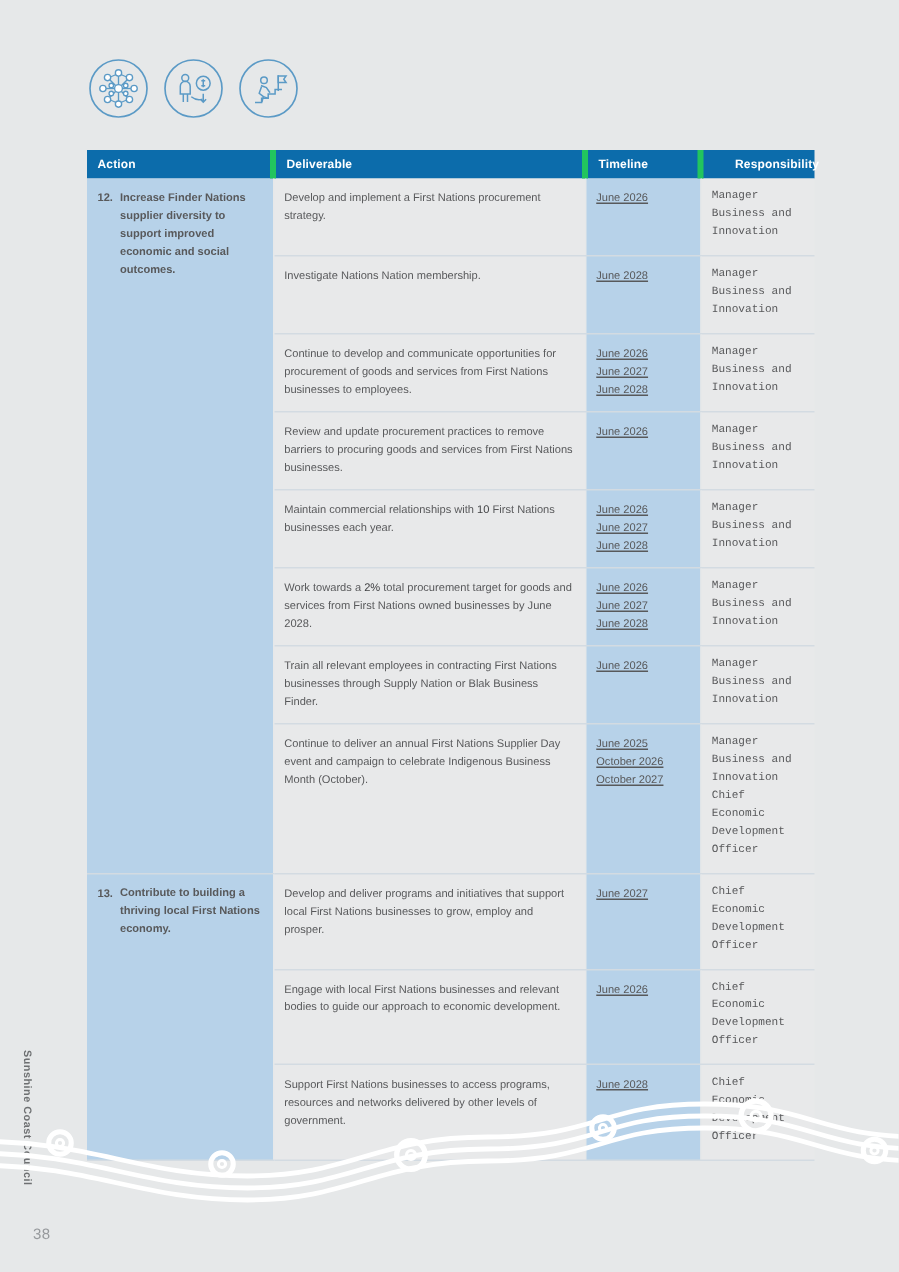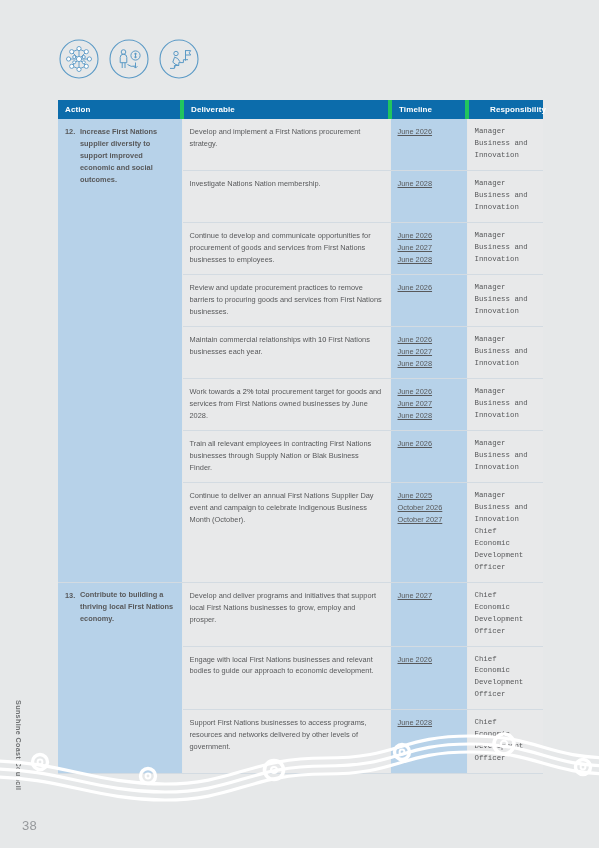--- a/index.html
+++ b/index.html
@@ -100,21 +100,21 @@
     letter-spacing: .35px;
     writing-mode: vertical-rl;
     white-space: nowrap;
   }
 
   
   #page-number {
     position: absolute;
     left: 22px;
     top: 818px;
-    font-size: 13px;
+    font-size: 10px;
     color: #96999c;
     letter-spacing: .3px;
   }
 
   
   #wave-band {
     position: absolute;
     left: 0;
     top: 714px;
     width: 599px;
@@ -199,21 +199,21 @@
   <thead>
     <tr>
       <th>Action</th>
       <th>Deliverable</th>
       <th>Timeline</th>
       <th>Responsibility</th>
     </tr>
   </thead>
   <tbody id="table-body">
       <tr>
-        <td class="col-action" rowspan="8"><span class="num">12.</span><span class="act-body">Increase First Nations supplier diversity to support improved economic and social outcomes.</span></td>
+        <td class="col-action" rowspan="8"><span class="num">12.</span><span class="act-body">Increase Finder Nations supplier diversity to support improved economic and social outcomes.</span></td>
         <td class="col-deliverable">Develop and implement a First Nations procurement strategy.</td>
         <td class="col-timeline">
           <span class="tl-line">June 2026</span>
         </td>
         <td class="col-resp">
           <span class="rs-line">Manager</span>
           <span class="rs-line">Business and</span>
           <span class="rs-line">Innovation</span>
         </td>
       </tr>

